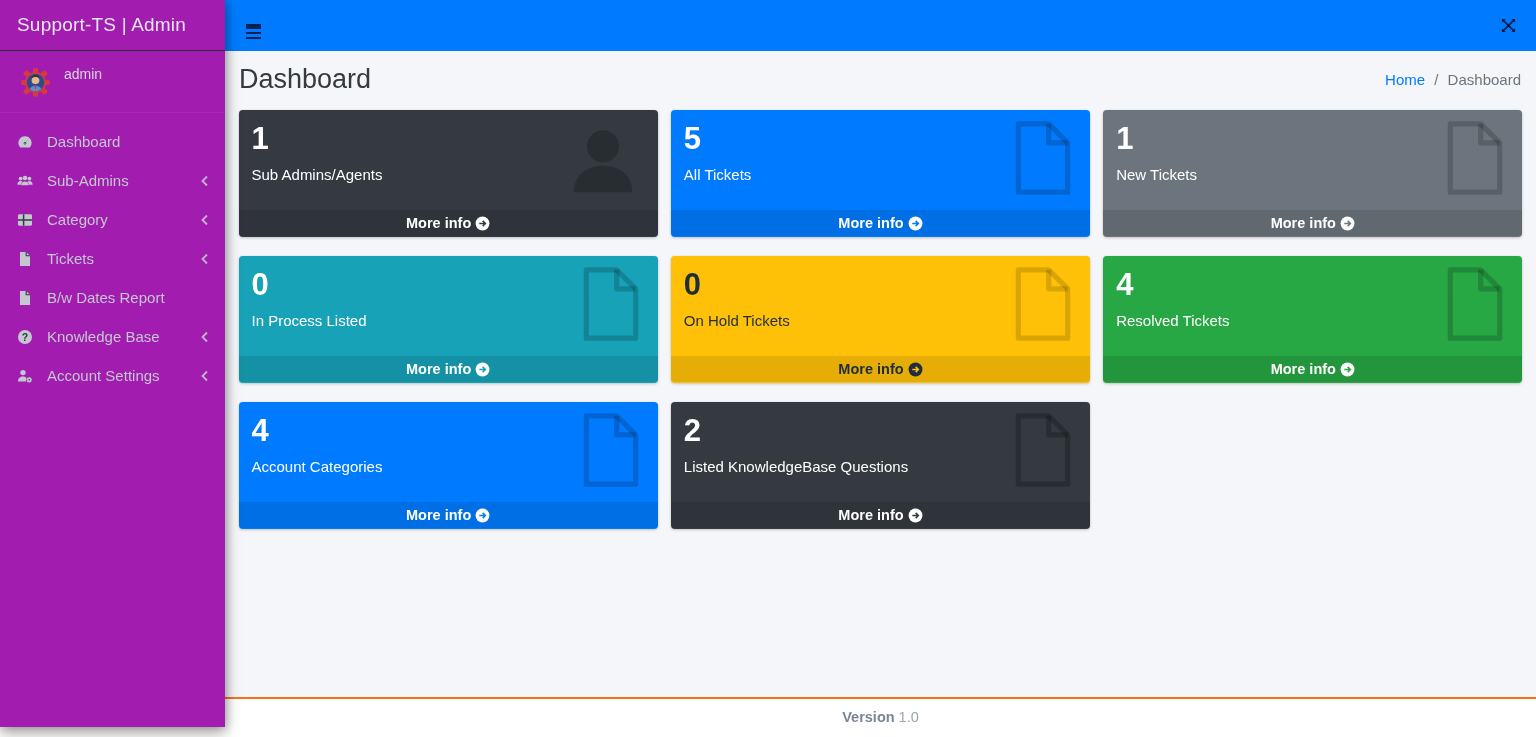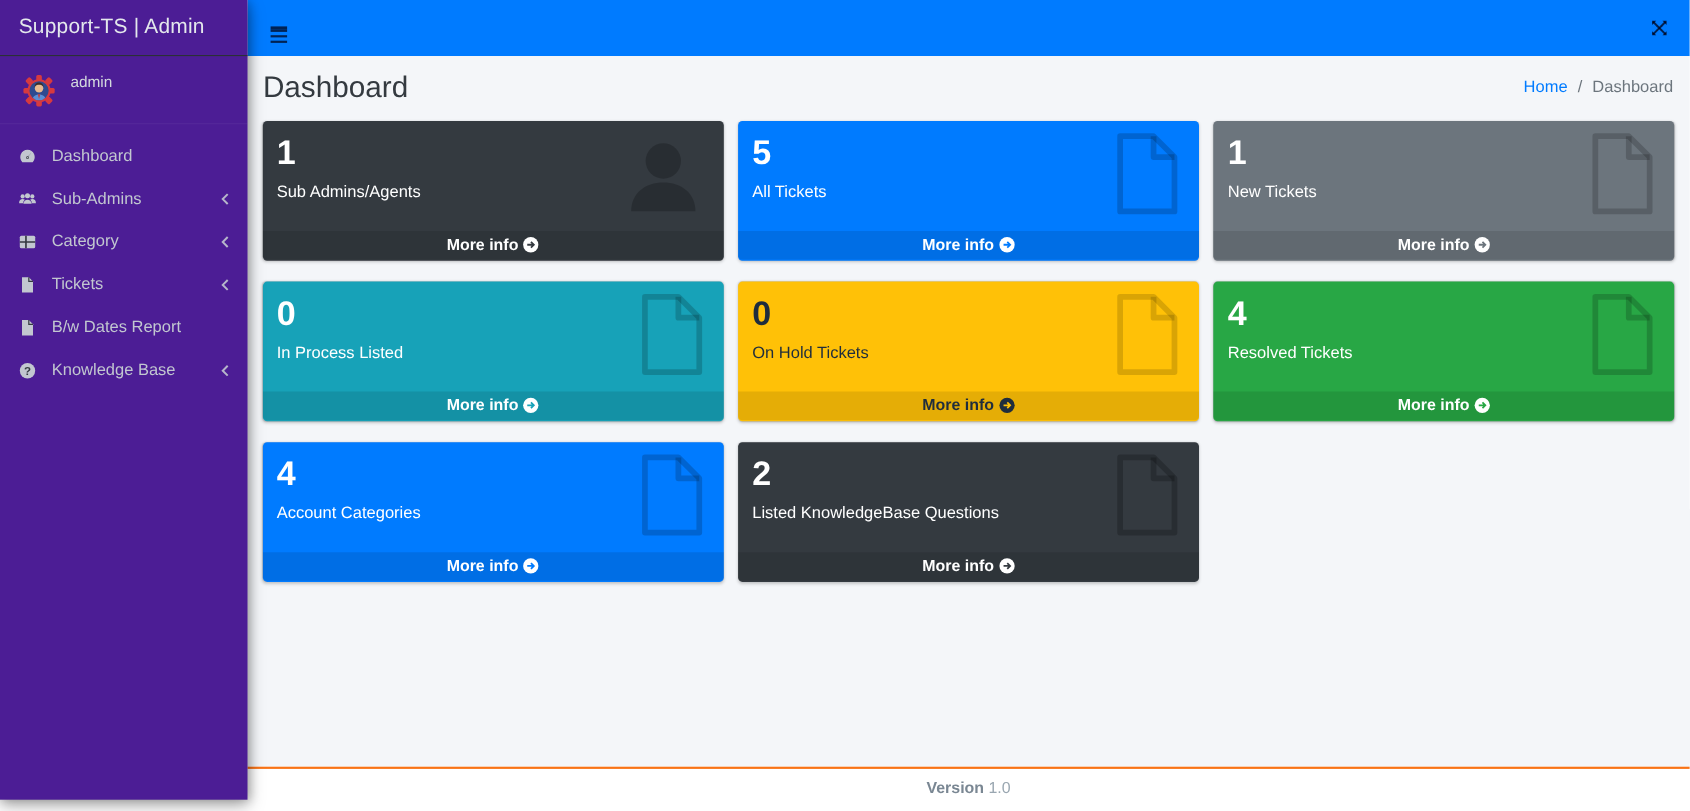--- a/index.html
+++ b/index.html
@@ -55,21 +55,21 @@
   .sbf svg { vertical-align:-3px; margin-left:4px; }
 
   
   .page-footer { height:40px; background:#fff; border-top:2px solid #f97316;
     padding:10px 17px; text-align:center; font-size:14.5px; color:#9aa7b1; }
   .page-footer strong { color:#7a8793; font-weight:700; margin-right:4px; }
 </style>
 </head>
 <body>
 
-<aside class="sidebar" style="background: #4c1d95;">
+<aside class="sidebar" style="background: #a21caf;">
   <div class="brand">
     <span>Support-TS | Admin</span>
   </div>
 
   <div class="user-panel">
     <span class="avatar">
       <svg viewBox="0 0 36 36" width="33" height="33">
         <g fill="#d63a3f">
           <circle cx="18" cy="18" r="11.5"></circle>
           <rect x="15.2" y="2.5" width="5.6" height="6" rx="1.5"></rect>
@@ -163,20 +163,42 @@
         <svg viewBox="0 0 16 16" width="16" height="16">
           <circle cx="8" cy="8" r="7" fill="currentColor"></circle>
           <text x="8" y="11.6" text-anchor="middle" font-size="10.5" font-weight="bold" fill="#343a40" font-family="Liberation Sans, sans-serif">?</text>
         </svg>
       </span>
       <span class="lbl">Knowledge Base</span>
       <svg class="chev" viewBox="0 0 8 12" fill="none" stroke="currentColor" stroke-width="1.8">
           <path d="M6 1.5 1.5 6 6 10.5"></path>
         </svg>
     </li>
+    <li class="nav-item">
+      <span class="mi">
+        <svg viewBox="0 0 16 16" width="16" height="16" fill="currentColor">
+          <circle cx="6" cy="4.6" r="2.7"></circle>
+          <path d="M1 13.4c0-2.9 2.2-4.8 5-4.8 1.3 0 2.5.4 3.3 1.2l-.5 3.6z"></path>
+          <g>
+            <circle cx="12.2" cy="11.8" r="2.1"></circle>
+            <g stroke="currentColor" stroke-width="1.2">
+              <line x1="12.2" y1="8.9" x2="12.2" y2="14.7"></line>
+                <line x1="9.3" y1="11.8" x2="15.1" y2="11.8"></line>
+              <line x1="10.2" y1="9.8" x2="14.2" y2="13.8"></line>
+                <line x1="14.2" y1="9.8" x2="10.2" y2="13.8"></line>
+            </g>
+            <circle cx="12.2" cy="11.8" r=".8" fill="#343a40"></circle>
+          </g>
+        </svg>
+      </span>
+      <span class="lbl">Account Settings</span>
+      <svg class="chev" viewBox="0 0 8 12" fill="none" stroke="currentColor" stroke-width="1.8">
+          <path d="M6 1.5 1.5 6 6 10.5"></path>
+        </svg>
+    </li>
   </ul>
 </aside>
 
 <div class="main">
   <nav class="navbar" style="background: rgb(0, 123, 255);">
     <button class="nav-icon-btn hamburger" aria-label="toggle sidebar">
       <span>
           <span></span>
           <span></span>
           <span></span>

